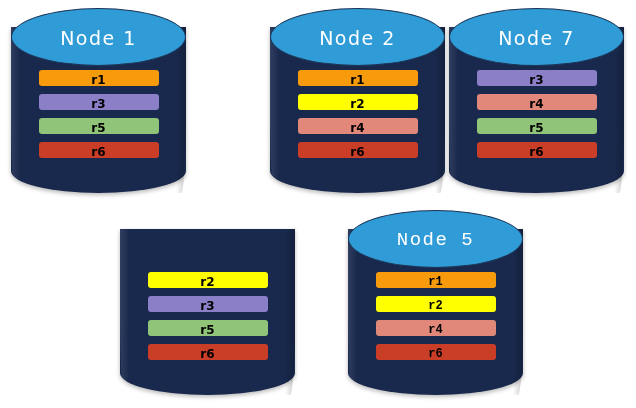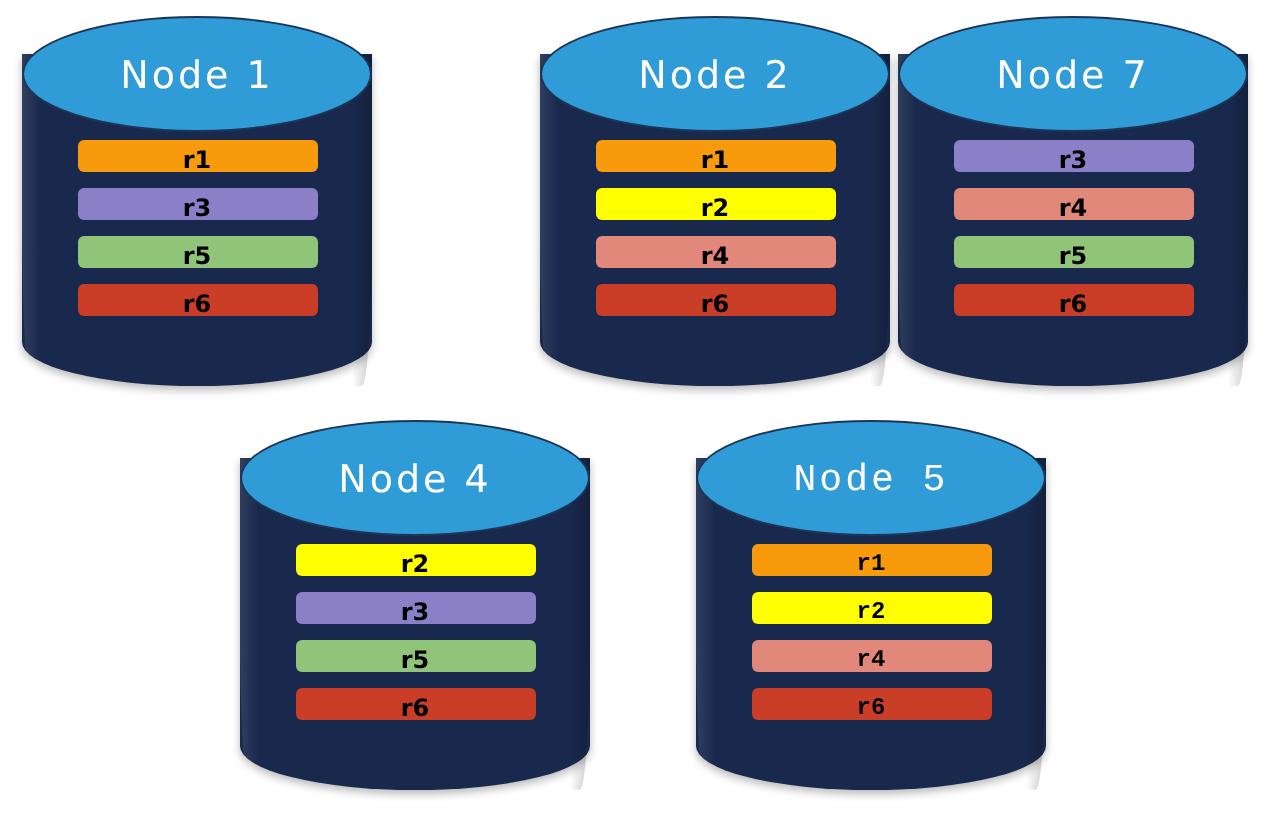--- a/index.html
+++ b/index.html
@@ -179,23 +179,20 @@
         <div class="replica-bar" style="background: rgb(144, 196, 120);">
           <span class="replica-label">r5</span>
         </div>
         <div class="replica-bar" style="background: rgb(202, 61, 39);">
           <span class="replica-label">r6</span>
         </div>
       </div>
     </div>
     <div class="node" style="left: 120px; top: 210px; width: 175px; height: 185px;">
       <div class="node-body"></div>
-      <div class="node-top">
-        <div class="node-title">Node  4</div>
-      </div>
       <div class="replica-list">
         <div class="replica-bar" style="background: rgb(255, 255, 0);">
           <span class="replica-label">r2</span>
         </div>
         <div class="replica-bar" style="background: rgb(139, 127, 200);">
           <span class="replica-label">r3</span>
         </div>
         <div class="replica-bar" style="background: rgb(144, 196, 120);">
           <span class="replica-label">r5</span>
         </div>

